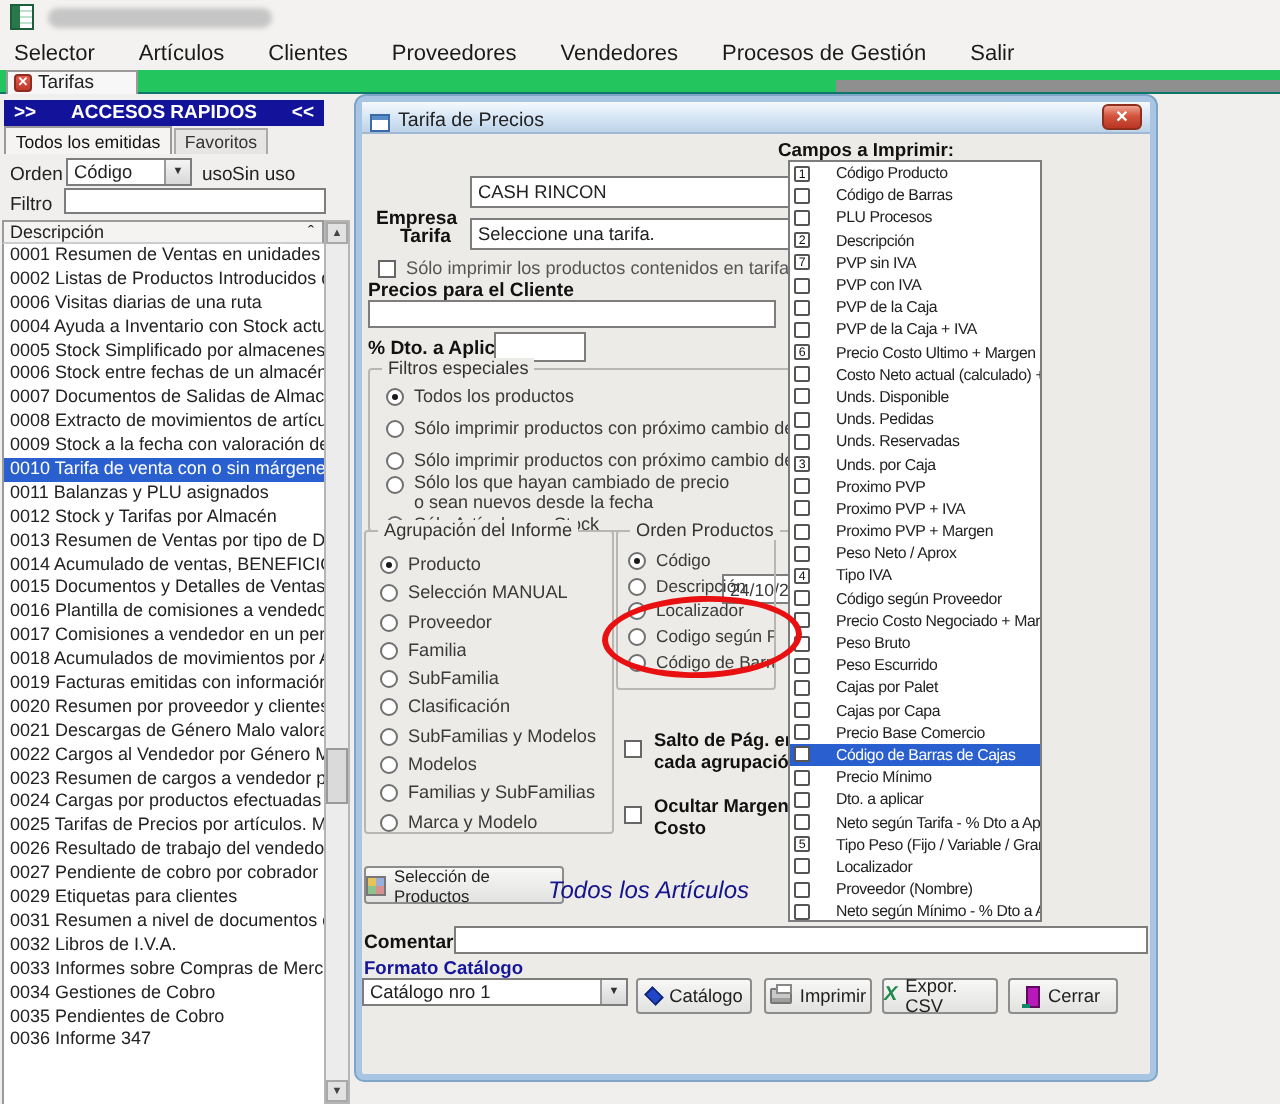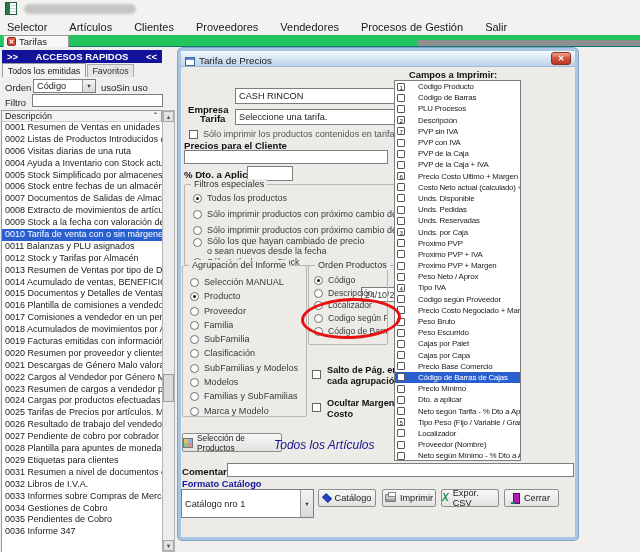--- a/index.html
+++ b/index.html
@@ -81,26 +81,26 @@
 #salto-cb{left:131px;top:303px}
 #salto-label{position:absolute;left:146px;top:298px;width:86px;font-weight:bold;font-size:9.2px;line-height:10.5px;color:#111}
 #ocultar-cb{left:131px;top:336px}
 #ocultar-label{position:absolute;left:146px;top:331px;width:86px;font-weight:bold;font-size:9.2px;line-height:10.5px;color:#111}
 .btn{position:absolute;background:linear-gradient(#f7f7f6,#e2e2e0);border:1px solid #8d8d8d;border-radius:2px;display:flex;align-items:center;justify-content:center;gap:4px;font-size:9.2px;color:#222}
 #sel-btn{left:1px;top:366px;width:100px;height:19px;font-size:8.4px}
 #todos-label{position:absolute;left:93px;top:371px;font-style:italic;font-weight:normal;color:#14148c;font-size:12px}
 #comentario-label{left:1px;top:399px}
 #comentario-input{left:46px;top:396px;width:347px;height:14px}
 #formato-label{position:absolute;left:1px;top:412px;color:#15159b;font-weight:bold;font-size:9.3px}
-#formato-combo{left:0;top:422px;width:133px;height:29px}
+#formato-combo{left:0;top:422px;width:133px;height:14px}
 #btn-catalogo{left:137px;top:422px;width:58px;height:18px}
 #btn-imprimir{left:201px;top:422px;width:54px;height:18px}
 #btn-expor{left:260px;top:422px;width:58px;height:18px}
 #btn-cerrar{left:323px;top:422px;width:55px;height:18px}
-#campos-label{position:absolute;left:228px;top:2px;font-weight:bold;font-size:9.4px;color:#111}
+#campos-label{position:absolute;left:208px;top:2px;font-weight:bold;font-size:9.4px;color:#111}
 #campos-list{position:absolute;left:213px;top:13px;width:127px;height:381px;background:#fff;border:1px solid #7d7d7d;overflow:hidden}
 .campo-row{height:11.2px;display:flex;align-items:center;gap:13px;padding-left:2px;font-size:7.9px;letter-spacing:-.2px;color:#222;white-space:nowrap;overflow:hidden}
 .campo-row .cbx{flex:0 0 auto;width:8px;height:8px;background:#fff;border:1px solid #555;border-radius:1px;font-size:6.2px;line-height:7px;text-align:center;color:#111}
 .campo-row.sel{background:#2a5fd0;color:#fff}
 
 .icon-book{width:8px;height:8px;background:#2246c8;border:1px solid #12277a;transform:rotate(45deg) scaleY(.72);flex:0 0 auto}
 .icon-printer{width:11px;height:8px;background:#c9c9c9;border:1px solid #777;border-radius:1px;box-shadow:inset 0 -2px 0 #9e9e9e;position:relative;flex:0 0 auto}
 .icon-printer::after{content:"";position:absolute;left:2px;top:-3px;width:6px;height:3px;background:#fff;border:1px solid #888}
 .icon-excel{color:#1f8a4c;font-weight:900;font-size:10px;font-style:italic;line-height:10px}
 .icon-exit{width:7px;height:11px;background:#b818b8;border:1px solid #5e085e;position:relative;flex:0 0 auto}
@@ -176,21 +176,20 @@
       <div class="slist-row">0018 Acumulados de movimientos por Art</div>
       <div class="slist-row">0019 Facturas emitidas con información d</div>
       <div class="slist-row">0020 Resumen por proveedor y clientes d</div>
       <div class="slist-row">0021 Descargas de Género Malo valorad</div>
       <div class="slist-row">0022 Cargos al Vendedor por Género Ma</div>
       <div class="slist-row">0023 Resumen de cargos a vendedor por</div>
       <div class="slist-row">0024 Cargas por productos efectuadas p</div>
       <div class="slist-row">0025 Tarifas de Precios por artículos. Mul</div>
       <div class="slist-row">0026 Resultado de trabajo del vendedor</div>
       <div class="slist-row">0027 Pendiente de cobro por cobrador a</div>
-      <div class="slist-row">0028 Plantilla para apuntes de moneda</div>
       <div class="slist-row">0029 Etiquetas para clientes</div>
       <div class="slist-row">0031 Resumen a nivel de documentos de</div>
       <div class="slist-row">0032 Libros de I.V.A.</div>
       <div class="slist-row">0033 Informes sobre Compras de Mercan</div>
       <div class="slist-row">0034 Gestiones de Cobro</div>
       <div class="slist-row">0035 Pendientes de Cobro</div>
       <div class="slist-row">0036 Informe 347</div>
     </div>
   <div class="sb-scroll">
     <span class="sb-arrow up">▲</span>
@@ -254,26 +253,26 @@
               <span class="radio"></span>
               <span class="rlabel">Sólo Artículos en Stock</span>
             </div>
           </div>
       </div>
 
       <div class="group" id="agr-group">
         <span class="gtitle">Agrupación del Informe</span>
         <div id="agr-opts">
             <div class="radio-row">
-              <span class="radio"></span>
-              <span class="rlabel">Selección MANUAL</span>
-            </div>
-            <div class="radio-row">
               <span class="radio on"></span>
               <span class="rlabel">Producto</span>
+            </div>
+            <div class="radio-row">
+              <span class="radio"></span>
+              <span class="rlabel">Selección MANUAL</span>
             </div>
             <div class="radio-row">
               <span class="radio"></span>
               <span class="rlabel">Proveedor</span>
             </div>
             <div class="radio-row">
               <span class="radio"></span>
               <span class="rlabel">Familia</span>
             </div>
             <div class="radio-row">

